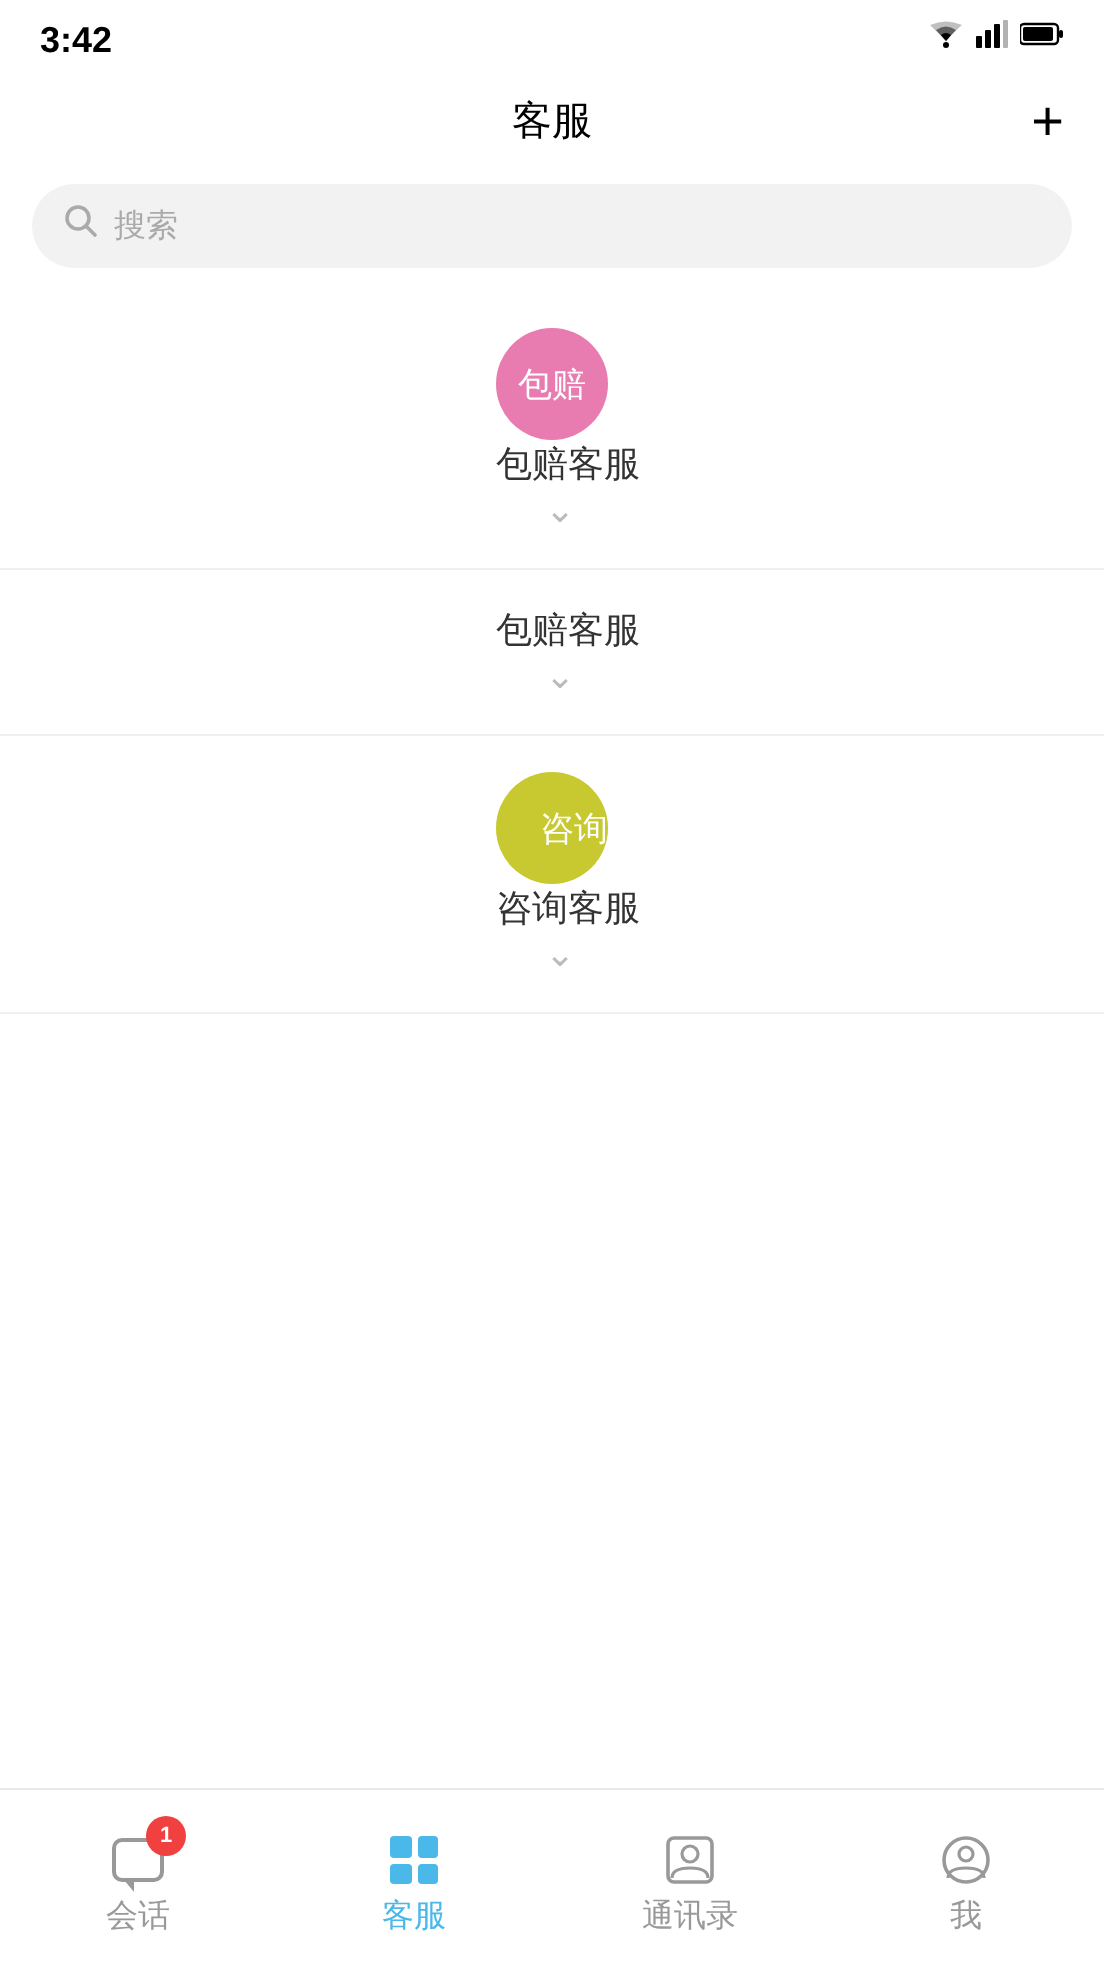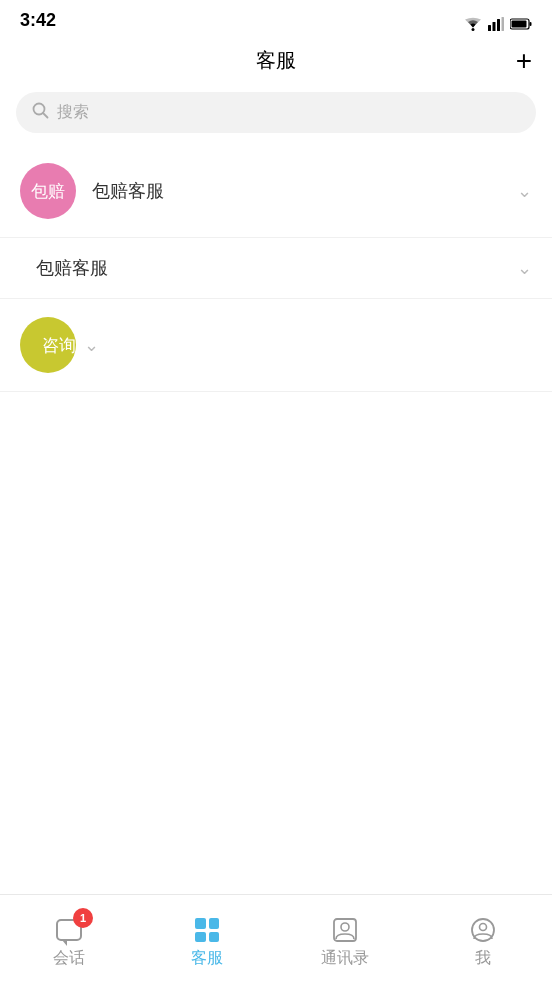--- a/index.html
+++ b/index.html
@@ -9,21 +9,21 @@
       background: #fff;
       font-family: -apple-system, 'PingFang SC', 'Helvetica Neue', Arial, sans-serif;
       overflow: hidden;
       position: relative;
     }
 
     
     .status-bar {
       display: flex;
       justify-content: space-between;
-      align-items: flex-end;
+      align-items: flex-start;
       padding: 10px 20px 6px 20px;
       background: #fff;
     }
     .status-time {
       font-size: 18px;
       font-weight: 600;
       color: #000;
     }
     .status-icons {
       display: flex;
@@ -75,24 +75,25 @@
       font-size: 16px;
     }
 
     
     .list-container {
       padding: 0;
     }
     .list-item {
       display: flex;
       align-items: center;
-      padding: 18px 20px;
+      padding: 18px 32px;
       border-bottom: 1px solid #f0f0f0;
       cursor: pointer;
       background: #fff;
+      flex-direction: column;
     }
     .avatar {
       width: 56px;
       height: 56px;
       border-radius: 50%;
       display: flex;
       align-items: center;
       justify-content: center;
       font-size: 17px;
       font-weight: 500;
@@ -257,20 +258,21 @@
 
   <div class="list-item">
     <span class="item-label">包赔客服</span>
     <span class="chevron">⌄</span>
   </div>
 
   <div class="list-item">
     <div class="avatar avatar-yellow">
       <span>咨询</span>
     </div>
+    <span class="item-label">咨询客服</span>
     <span class="chevron">⌄</span>
   </div>
 
 </div>
 
 <div class="bottom-nav">
 
   <div class="nav-item">
     <div class="nav-icon">
       <div class="chat-icon"></div>

